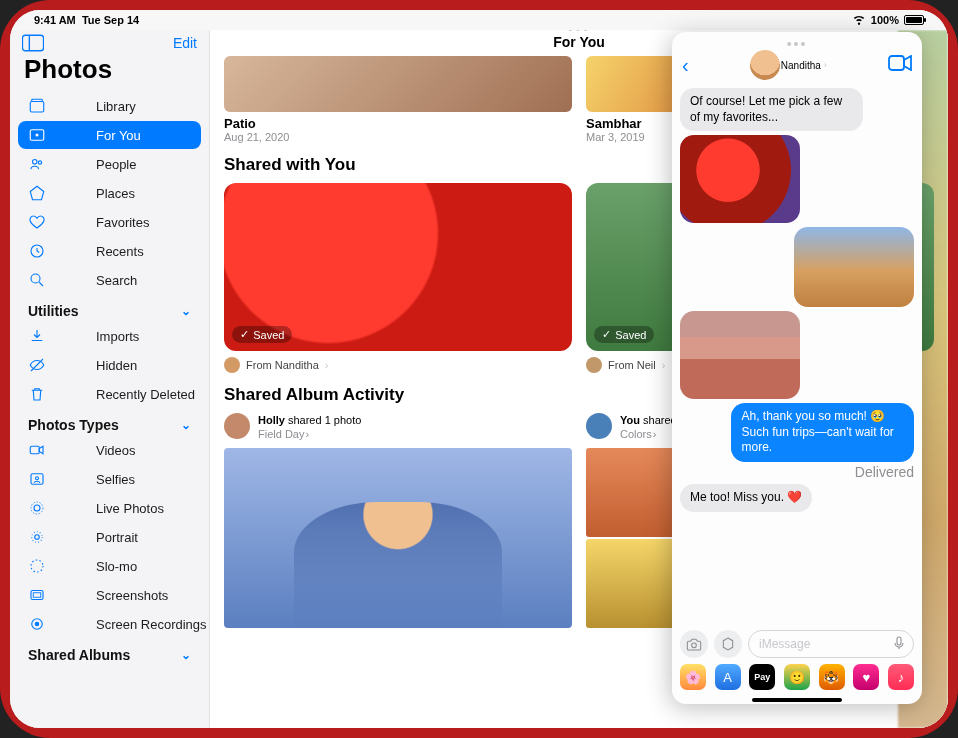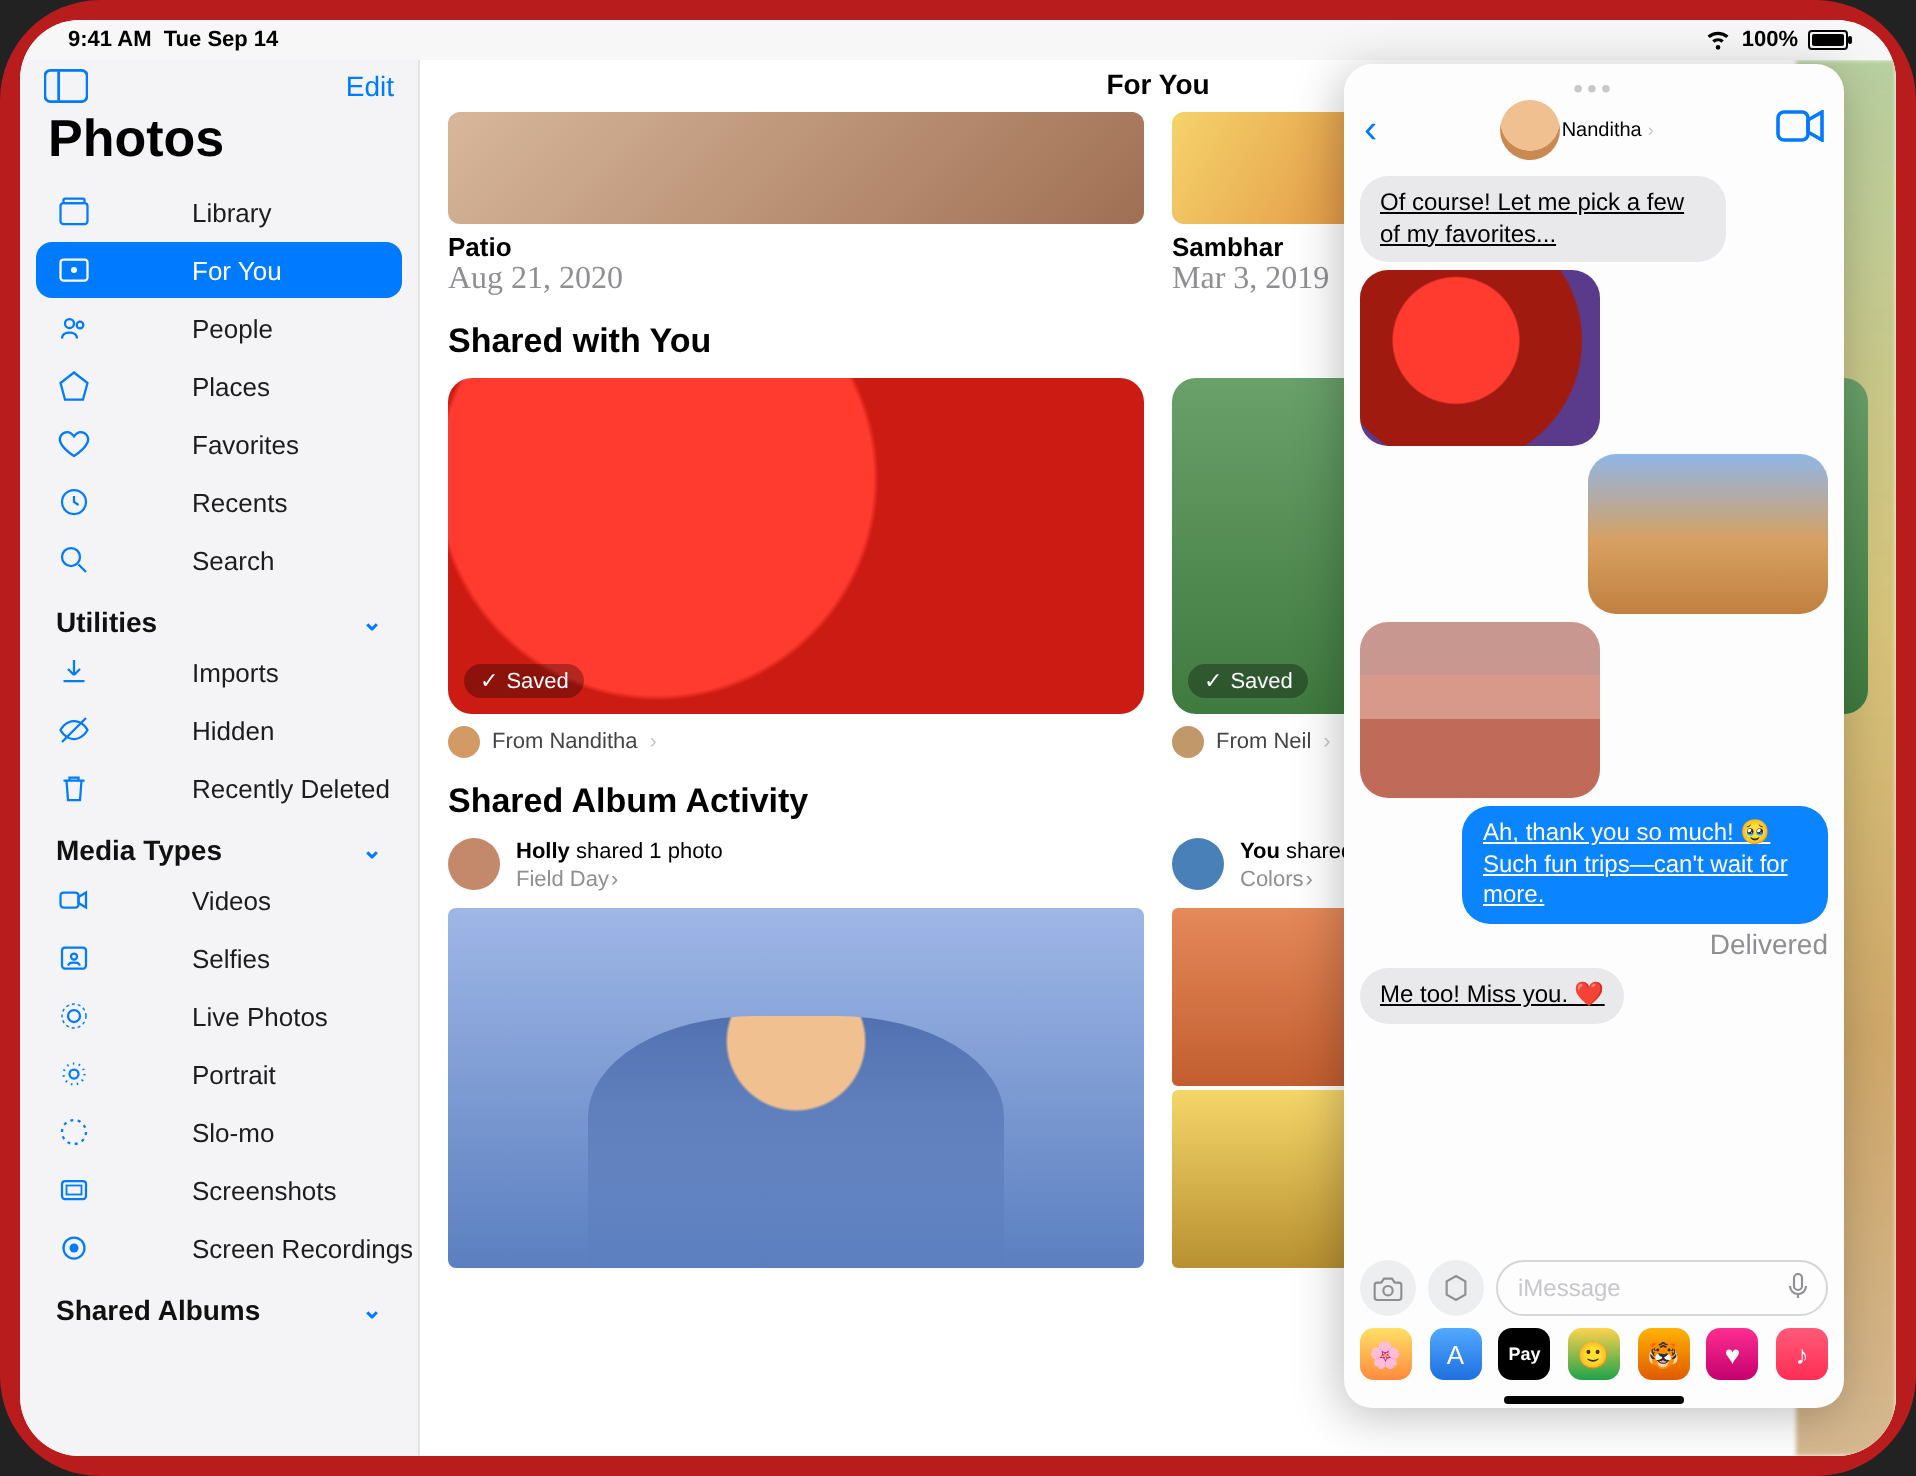--- a/index.html
+++ b/index.html
@@ -94,21 +94,21 @@
   }
   .main-header .dots{ position:absolute; left:50%; transform:translateX(-50%); top:-10px; color:#c7c7cc; font-size:16px; letter-spacing:2px;}
   .main-scroll { flex:1; overflow:hidden; padding: 0 14px; }
   .memories-row { display:flex; gap:14px; margin-bottom:12px;}
   .memory {
     flex:1;
   }
   .memory .thumb { width:100%; height:56px; border-radius:6px; background:linear-gradient(135deg,#d7b79b,#a06f53); }
   .memory .t2 { background:linear-gradient(120deg,#f5d36b,#d97a32,#716a60);}
   .memory .title { font-size:13px; font-weight:600; margin-top:4px;}
-  .memory .date { font-size:16px; color:#8e8e93;font-family:Liberation Serif, serif;}
+  .memory .date { font-size:11px; color:#8e8e93;}
   .section-title { font-size:17px; font-weight:700; margin:12px 0 8px 0;}
   .shared-row { display:flex; gap:14px;}
   .shared-card {
     flex:1; position:relative;
   }
   .shared-card .img {
     width:100%; height:168px; border-radius:12px; position:relative; overflow:hidden;
   }
   .shared-card .peppers { background: radial-gradient(circle at 30% 30%, #ff3a2f 0 40%, #cc1b12 41% 100%), #8a2820; }
   .shared-card .umbrella { background: radial-gradient(circle at 45% 45%, #ff564c 0 24%, transparent 25%), linear-gradient(#6aa06a,#3f7a3f); }
@@ -152,21 +152,21 @@
   .so-contact{ display:flex; flex-direction:row; align-items:center; gap:1px;}
   .so-contact .avatar { width:30px;height:30px;border-radius:50%;background:radial-gradient(circle at 50% 35%, #f0c090 0 60%, #c88a50 61%);}
   .so-contact .name { font-size:10px; display:flex; gap:3px; align-items:center;}
   .so-contact .name .chev{color:#c7c7cc;font-size:9px;}
   .so-video{ color:#007aff;}
   .so-video svg{width:24px;height:16px;}
   .so-thread{
     flex:1; overflow:hidden; padding:4px 8px; display:flex; flex-direction:column; gap:4px;
     font-size:12px;
   }
-  .msg { max-width:78%; padding:6px 10px; border-radius:14px; line-height:1.3;text-decoration:underline;}
+  .msg { max-width:78%; padding:6px 10px; border-radius:14px; line-height:1.3;}
   .msg.in { background:#e9e9eb; color:#000; align-self:flex-start;}
   .msg.out{ background:#0a84ff; color:#fff; align-self:flex-end;}
   .msg-img { width:120px; border-radius:14px; align-self:flex-start;}
   .mi1{height:88px;background:radial-gradient(circle at 40% 40%, #ff3a2f 0 35%, #a01a10 36% 70%, #5a3a8a 71% 100%);}
   .mi2{height:80px;background:linear-gradient(#8fb6e6,#d7a060 55%, #c08040);}
   .mi3{height:88px;background:linear-gradient(#c89890 0 30%, #d8988a 30% 55%, #c06a5a 55% 100%);}
   .delivered{align-self:flex-end;font-size:14px;color:#8e8e93;margin-top:-2px;}
   .so-inputrow{
     display:flex; gap:6px; align-items:center; padding:4px 8px 2px 8px;
   }
@@ -324,21 +324,21 @@
           <div class="side-item">
             <span class="side-icon">
                 <svg viewBox="0 0 24 24">
                   <path d="M5 7h14M9 7V5h6v2m-8 0l1 13h8l1-13" fill="none" stroke="currentColor" stroke-width="1.5"></path>
                 </svg>
               </span>
             <span class="label">Recently Deleted</span>
           </div>
 
           <div class="side-section">
-            <span>Media Types</span>
+            <span>Photos Types</span>
             <span class="chevron">⌄</span>
           </div>
           <div class="side-item">
             <span class="side-icon">
                 <svg viewBox="0 0 24 24">
                   <rect x="3" y="7" width="12" height="10" rx="2" fill="none" stroke="currentColor" stroke-width="1.5"></rect>
                   <path d="M15 10l5-3v10l-5-3z" fill="none" stroke="currentColor" stroke-width="1.5"></path>
                 </svg>
               </span>
             <span class="label">Videos</span>

